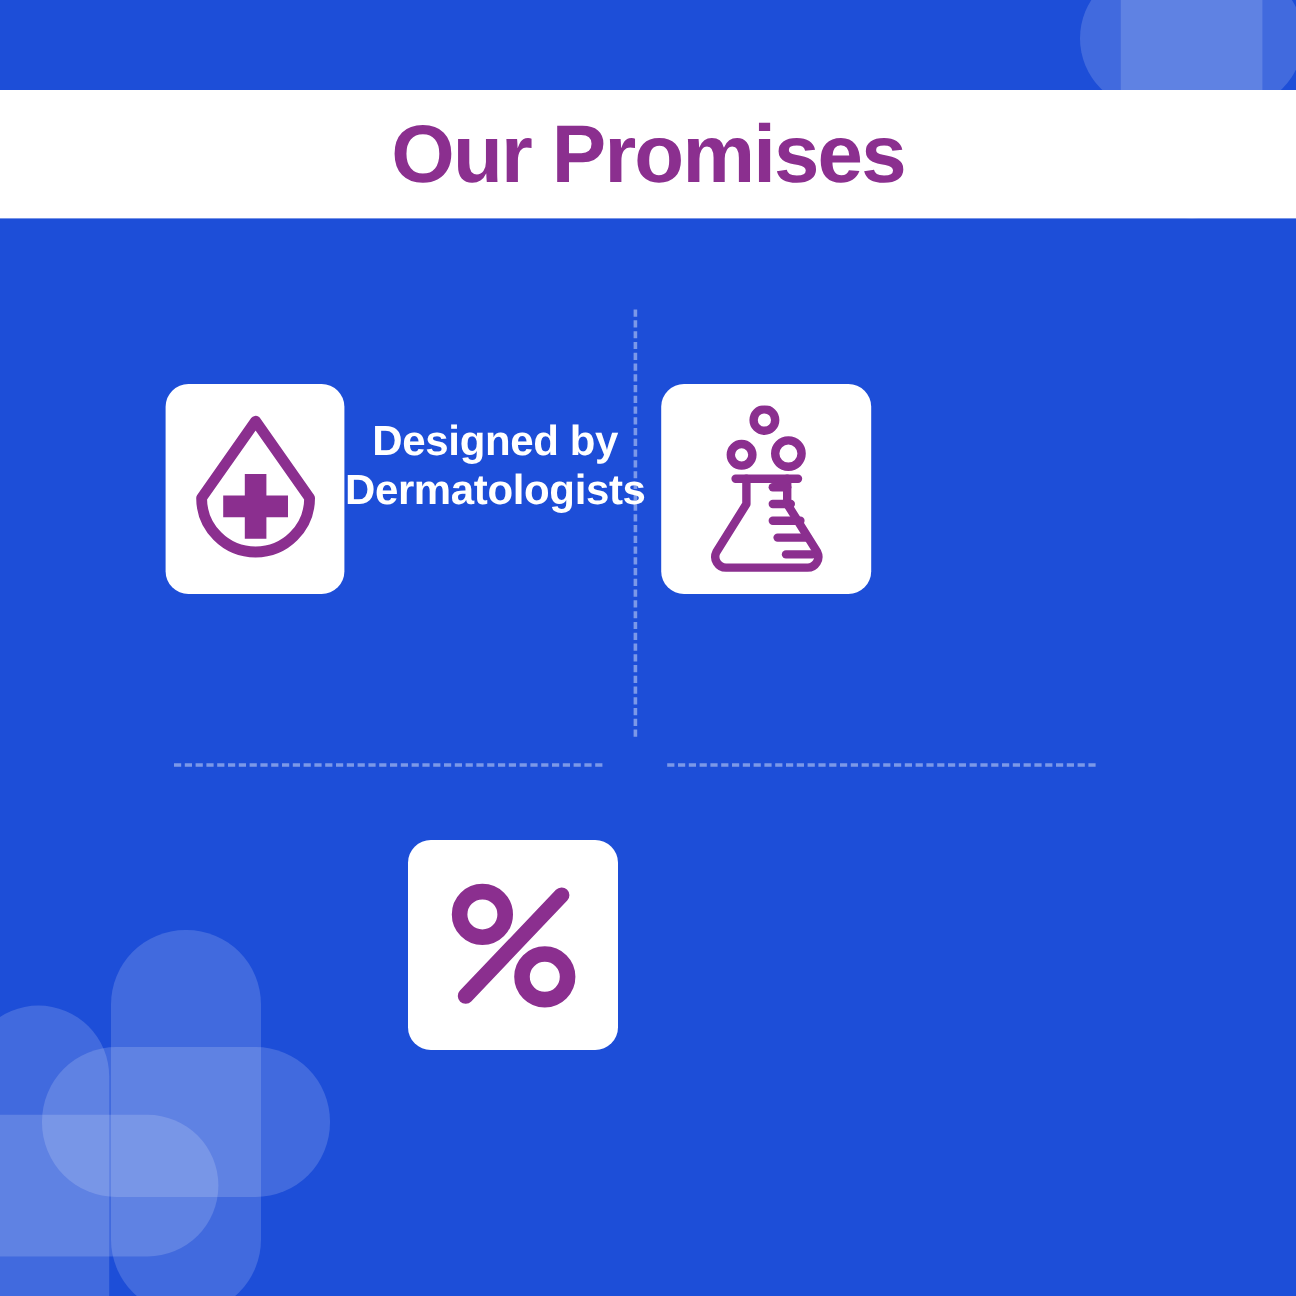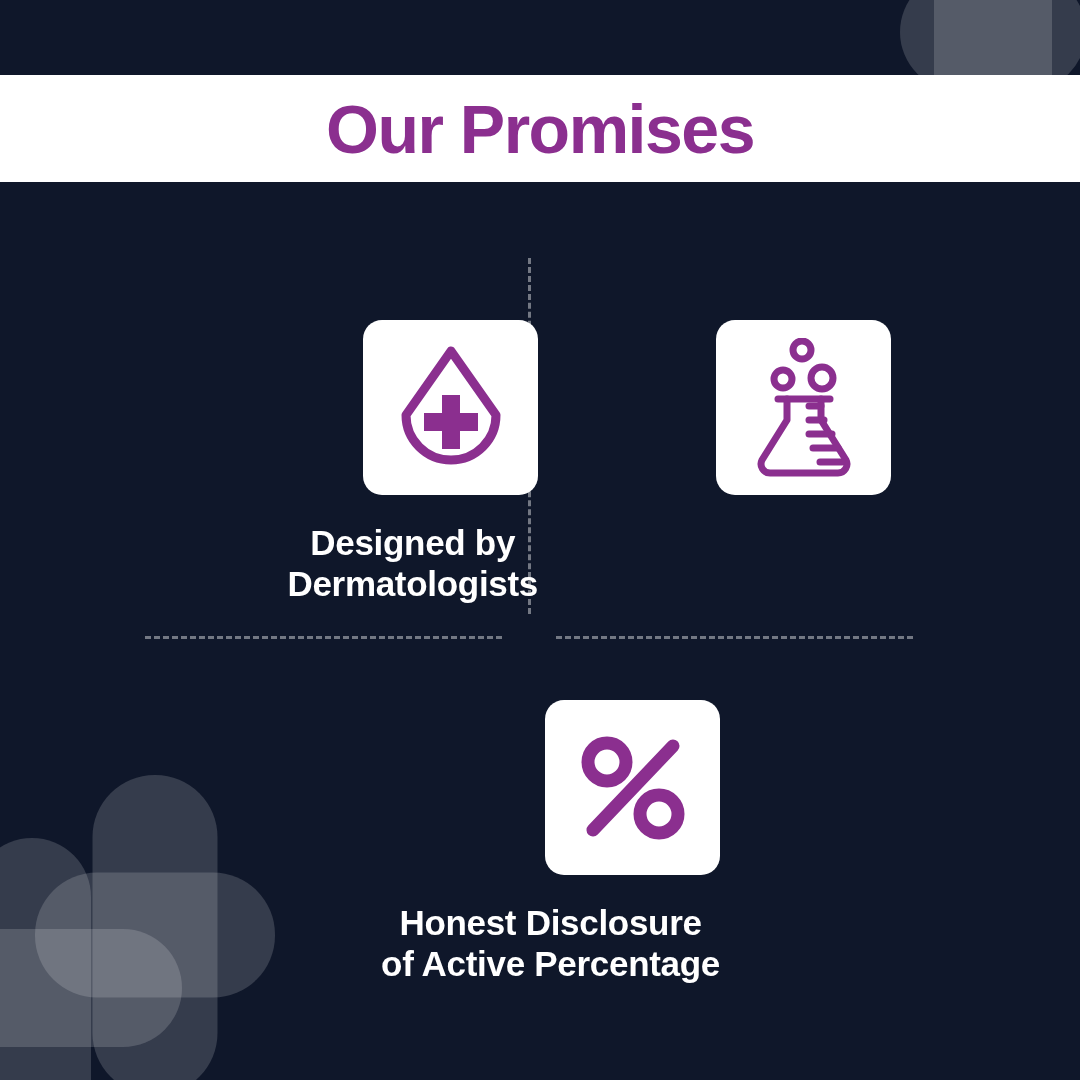--- a/index.html
+++ b/index.html
@@ -7,21 +7,21 @@
     padding: 0;
     background: #5d215f;
   }
   body {
     font-family: "Liberation Sans", sans-serif;
   }
   #stage {
     position: relative;
     width: 1080px;
     height: 1080px;
-    background: #0f172a;
+    background: #1d4ed8;
     overflow: hidden;
   }
 
   
   .cross {
     position: absolute;
     pointer-events: none;
   }
   .cross .bar {
     position: absolute;
@@ -68,22 +68,22 @@
     font-weight: bold;
     letter-spacing: -1.5px;
     line-height: 1;
     white-space: nowrap;
   }
 
   
   .promise {
     position: absolute;
     display: flex;
-    flex-direction: column;
-    align-items: flex-end;
+    flex-direction: row;
+    align-items: flex-start;
   }
   #promise-0 { left: 138px; top: 320px; width: 400px; }
   #promise-1 { left: 551px; top: 320px; width: 340px; }
   #promise-2 { left: 340px; top: 700px; width: 380px; }
 
   .icon-card {
     width: 175px;
     height: 175px;
     background: #FFFFFF;
     border-radius: 19px;
@@ -194,17 +194,15 @@
   <div class="promise" id="promise-2">
     <div class="icon-card">
       <span>
         <svg width="110" height="110" viewBox="0 0 110 110" fill="none" stroke="#8B2F8F" stroke-linecap="round">
           <circle cx="29" cy="29" r="19" stroke-width="13"></circle>
           <circle cx="81" cy="81" r="19" stroke-width="13"></circle>
           <line x1="95" y1="13" x2="15" y2="97" stroke-width="13"></line>
         </svg>
       </span>
     </div>
-    <div class="promise-label">Honest Disclosure
-of Active Percentage</div>
   </div>
 
 </div>
 
 </body></html>

